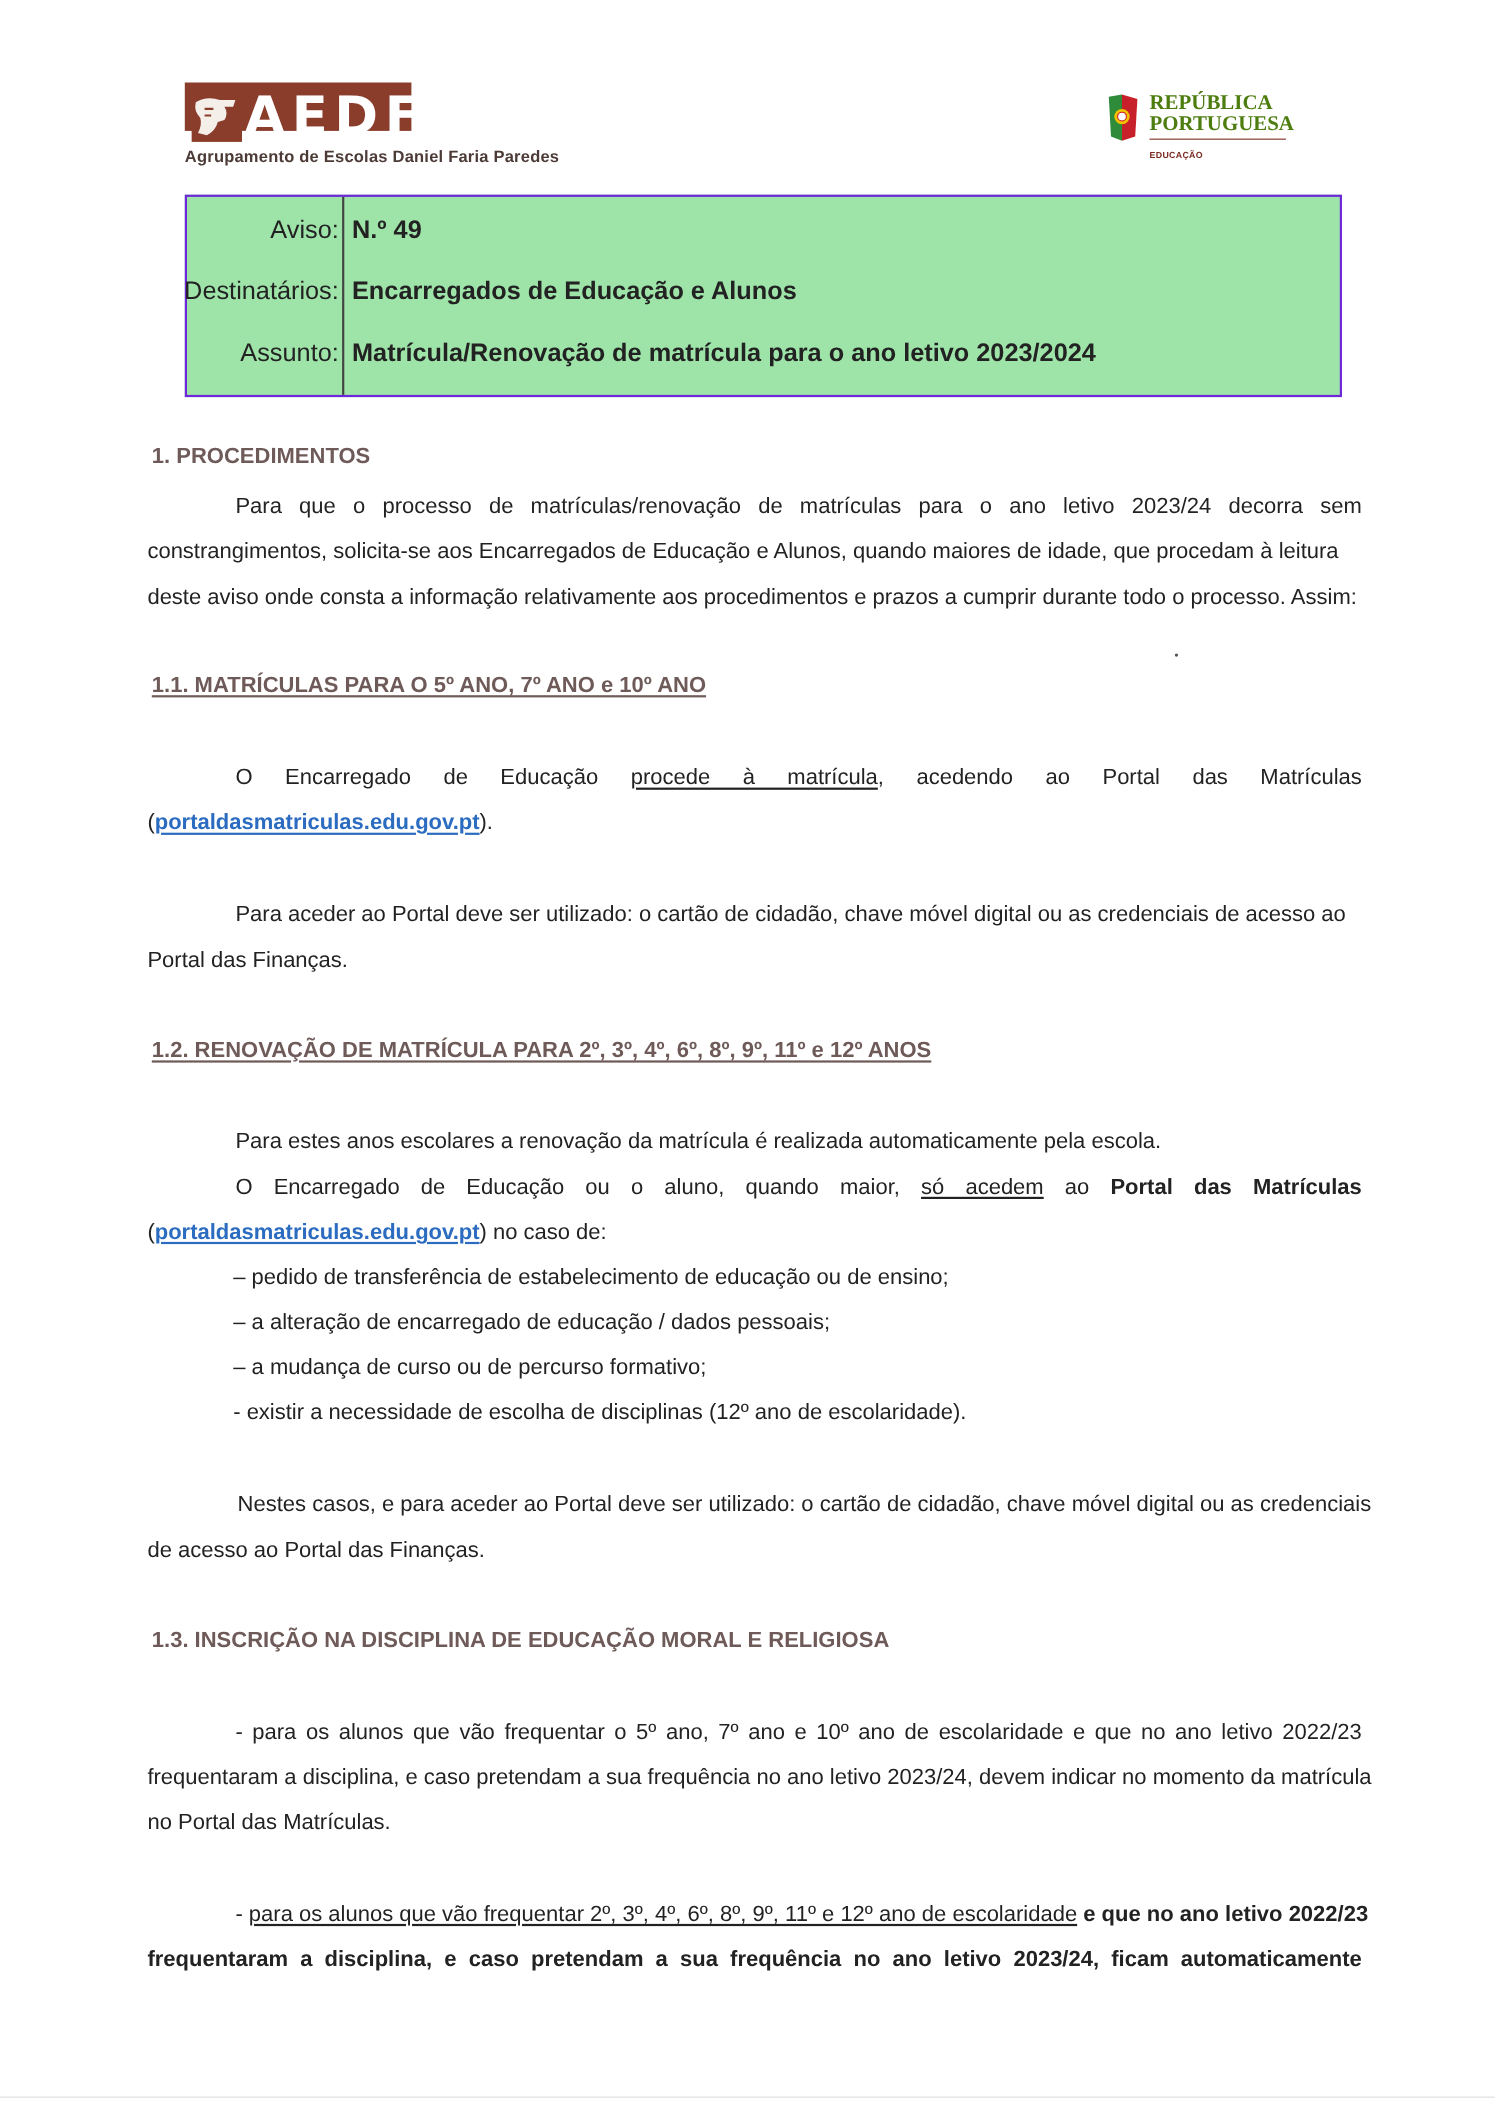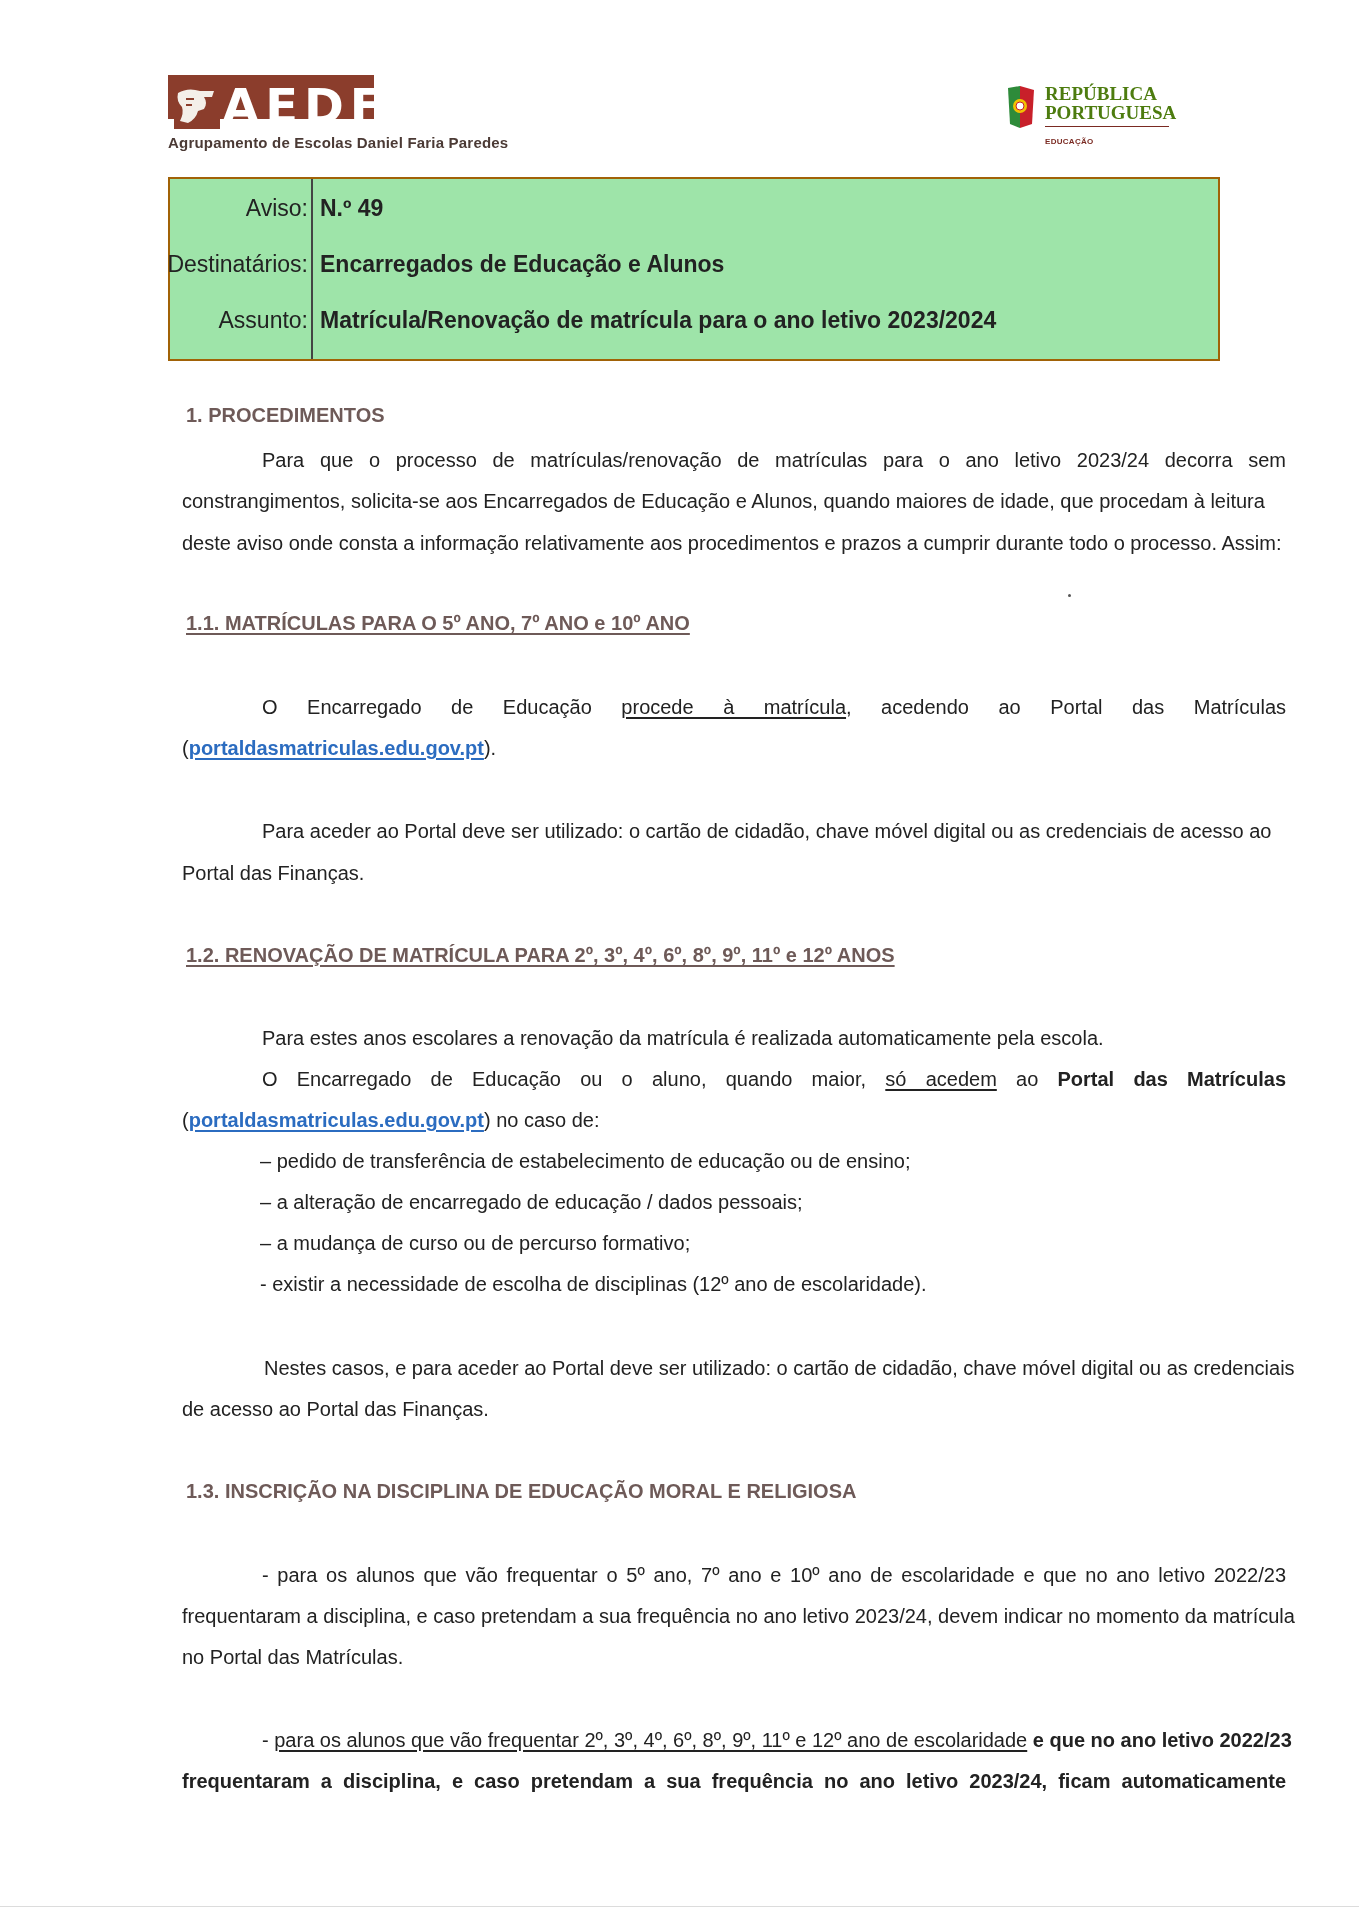--- a/index.html
+++ b/index.html
@@ -16,29 +16,29 @@
   .logo-sub { position: absolute; left: 168px; top: 134px; font-size: 15px; font-weight: bold; color: #4b3a35; letter-spacing: 0.2px; }
 
   .rp-emblem { position: absolute; left: 1006px; top: 84px; width: 30px; height: 46px; }
   .rp-title { position: absolute; left: 1045px; top: 84px; font-family: Liberation Serif, serif; font-weight: bold; font-size: 19px; line-height: 19px; color: #4d7c0f; }
   .rp-rule { position: absolute; left: 1045px; top: 126px; width: 124px; border-top: 1px solid #7a2a22; }
   .rp-sub { position: absolute; left: 1045px; top: 137px; font-size: 8px; font-weight: bold; color: #7a2a22; letter-spacing: 0.3px; }
 
   
   .notice {
     position: absolute; left: 168px; top: 177px; width: 1052px; height: 184px;
-    background: #9ee4a9; border: 2px solid #a16207; box-sizing: border-box;
+    background: #9ee4a9; border: 2px solid #6d28d9; box-sizing: border-box;
   }
   .notice .divider { position: absolute; left: 141px; top: 0; bottom: 0; border-left: 2px solid #444; }
   .notice .row { position: absolute; left: 0; width: 100%; height: 40px; }
   .notice .lbl { position: absolute; right: 920px; width: 200px; text-align: right; font-size: 23px; color: #222; top: 6px; }
   .notice .val { position: absolute; left: 150px; font-size: 23px; font-weight: bold; color: #222; top: 6px; white-space: nowrap; }
 
   
-  .t { position: absolute; font-size: 20px; line-height: 26px; color: #222; white-space: nowrap; margin-left: 48px; }
+  .t { position: absolute; font-size: 20px; line-height: 26px; color: #222; white-space: nowrap; }
   .just { white-space: normal; text-align: justify; text-align-last: justify; }
   .h { font-weight: bold; color: #6e5a58; }
   .h2 { font-weight: bold; color: #6e5a58; text-decoration: underline; text-underline-offset: 3px; }
   .link { color: #2b6cc0; font-weight: bold; text-decoration: underline; text-underline-offset: 3px; }
   .u { text-decoration: underline; text-underline-offset: 3px; }
   b.dark { color: #222; }
 
   .footer-line { position: absolute; left: 0; right: 0; top: 1906px; border-top: 1px solid #dcdcdc; }
   .scan-dot { position: absolute; left: 1068px; top: 594px; width: 3px; height: 3px; background: #555; border-radius: 50%; }
 </style>

